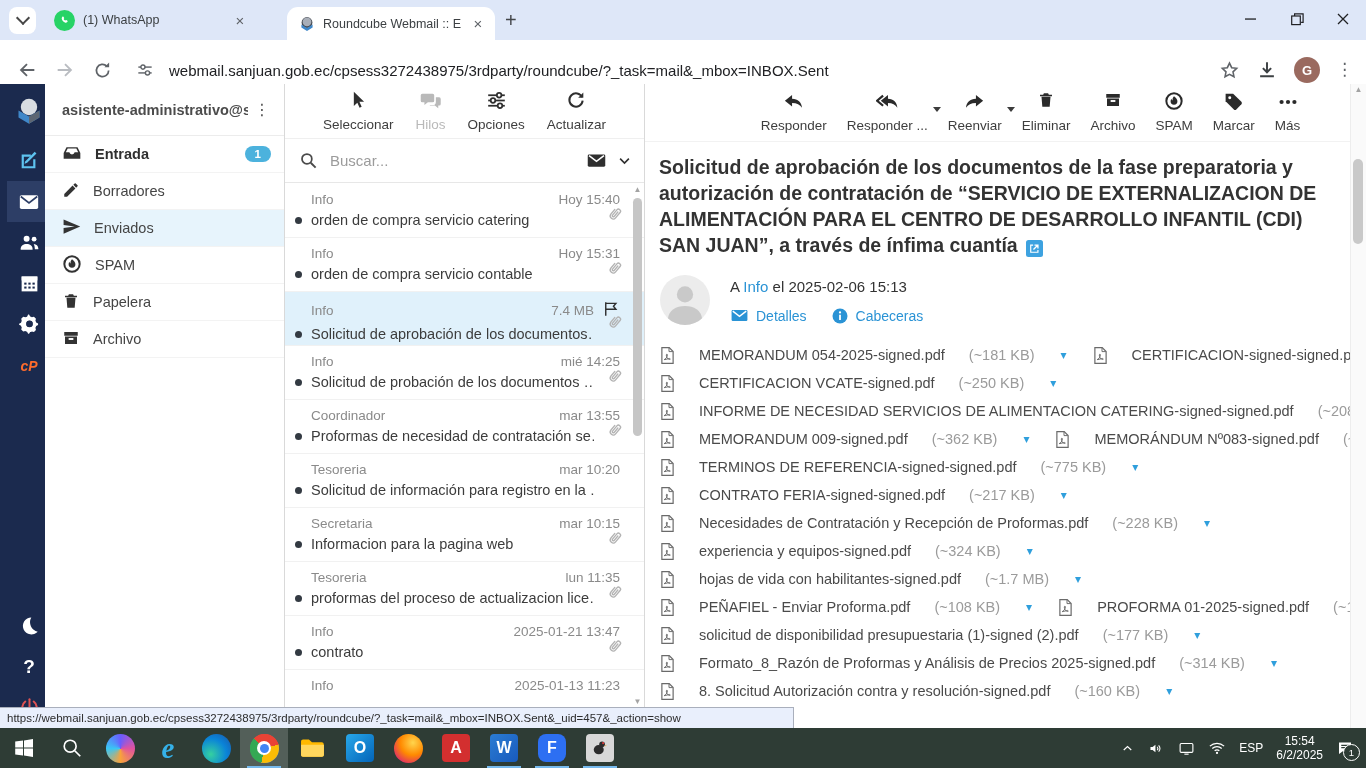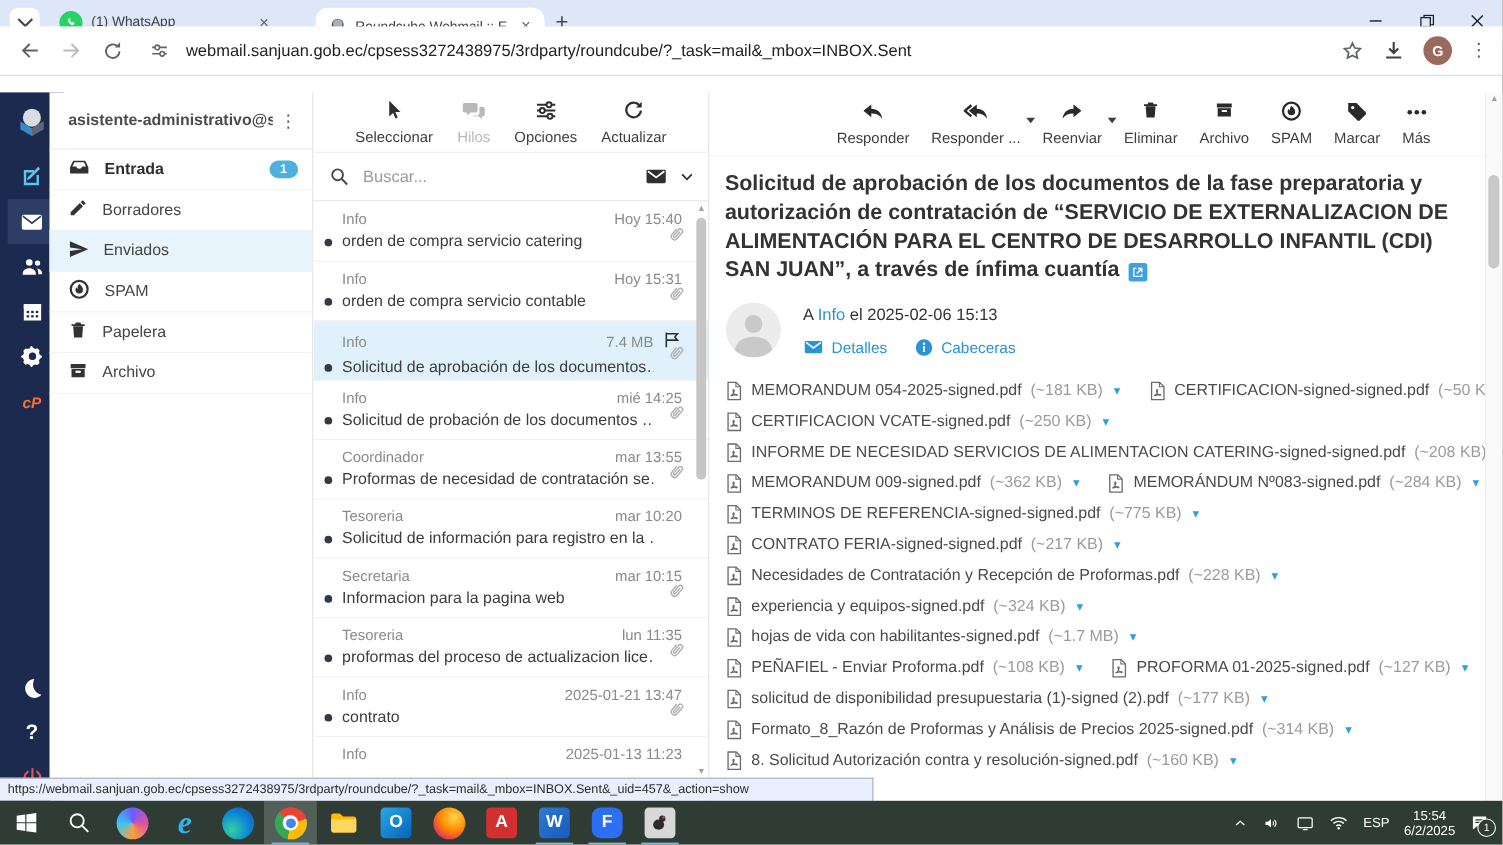--- a/index.html
+++ b/index.html
@@ -12,21 +12,21 @@
   .chev{width:8px;height:8px;border-right:2px solid #474747;border-bottom:2px solid #474747;transform:rotate(45deg);margin-top:-4px;}
   .tab{display:flex;align-items:center;height:40px;padding:0 8px 0 12px;width:215px;box-sizing:border-box;color:#3c4043;font-size:12.5px;gap:8px;}
   .tab .title{flex:1;white-space:nowrap;overflow:hidden;}
   .tab .x{color:#5f6368;font-size:15px;width:18px;height:18px;border-radius:50%;display:flex;align-items:center;justify-content:center;flex:none;}
   .tab.active{background:#fff;height:33px;margin-top:7px;border-radius:11px 11px 0 0;width:208px;}
   .newtab{font-size:20px;color:#44474a;margin-left:10px;}
   .wincontrols{position:absolute;right:0;top:0;height:40px;display:flex;}
   .wc{width:46px;height:38px;display:flex;align-items:center;justify-content:center;color:#202124;}
   .wa-ic{width:21px;height:21px;border-radius:50%;background:#27d366;flex:none;}
   
-  .btoolbar{position:absolute;top:24px;left:0;right:0;height:44px;background:#fff;border-bottom:1px solid #d8dbe0;display:flex;align-items:center;}
+  .btoolbar{position:absolute;top:48px;left:0;right:0;height:44px;background:#fff;border-bottom:1px solid #d8dbe0;display:flex;align-items:center;}
   .nav{margin-left:16px;}
   .urltext{flex:1;margin-left:14px;font-size:15px;color:#202124;white-space:nowrap;overflow:hidden;}
   .rt-icons{display:flex;align-items:center;gap:16px;padding-right:12px;}
   .gavatar{width:26px;height:26px;border-radius:50%;background:#9a6a5f;color:#fff;font-size:13px;display:flex;align-items:center;justify-content:center;font-weight:700;}
   
   .app{position:absolute;top:84px;left:0;right:0;bottom:40px;background:#fff;}
   
   .rail{position:absolute;left:0;top:0;bottom:0;width:58px;background:#1b2a4e;display:flex;flex-direction:column;align-items:center;}
   .r-item{width:45px;height:41px;display:flex;align-items:center;justify-content:center;color:#fff;flex:none;}
   .r-item.logo{height:56px;}
@@ -75,21 +75,21 @@
   .subject{padding:12px 30px 0 14px;font-size:19.5px;font-weight:700;color:#333;line-height:26px;}
   .extlink{display:inline-flex;width:17px;height:17px;background:#3da2e0;border-radius:2.5px;vertical-align:-2px;margin-left:8px;align-items:center;justify-content:center;}
   .sender{display:flex;margin:17px 0 16px 15px;gap:20px;}
   .avatar{width:50px;height:50px;border-radius:50%;background:#ececec;overflow:hidden;flex:none;}
   .sline1{font-size:15px;color:#333;margin-top:3px;}
   .sname{color:#2a93d5;}
   .sline2{margin-top:11px;display:flex;gap:24px;font-size:14px;color:#2a93d5;align-items:center;}
   .slink{display:flex;align-items:center;gap:7px;}
   .atts{margin:16px 0 0 15px;}
   .att-row{display:flex;gap:26px;height:28px;align-items:center;}
-  .att{display:flex;align-items:center;gap:8px;white-space:nowrap;}
+  .att{display:flex;align-items:center;gap:24px;white-space:nowrap;}
   .att-name{font-size:14.5px;color:#4a4a4a;}
   .att-size{font-size:14.5px;color:#9b9b9b;}
   .att-caret{color:#2f9fdc;font-size:12px;margin-left:2px;}
   .rsb{position:absolute;right:0;top:0;bottom:0;width:15px;background:#fafafa;border-left:1px solid #ededed;}
   .rsb .thumb{position:absolute;top:75px;left:2px;width:10px;height:85px;background:#c9c9c9;border-radius:5px;}
   
   .statusbar{position:absolute;left:0;bottom:40px;width:794px;height:21px;background:#e9effc;border-top:1px solid #a9afbc;border-right:1px solid #a9afbc;font-size:11.5px;color:#2c2c2c;display:flex;align-items:center;padding-left:7px;box-sizing:border-box;white-space:nowrap;overflow:hidden;z-index:5;}
   
   .taskbar{position:absolute;left:0;right:0;bottom:0;height:40px;background:#2e3c35;display:flex;align-items:stretch;z-index:6;}
   .tb-cell{width:48px;display:flex;align-items:center;justify-content:center;position:relative;flex:none;}

